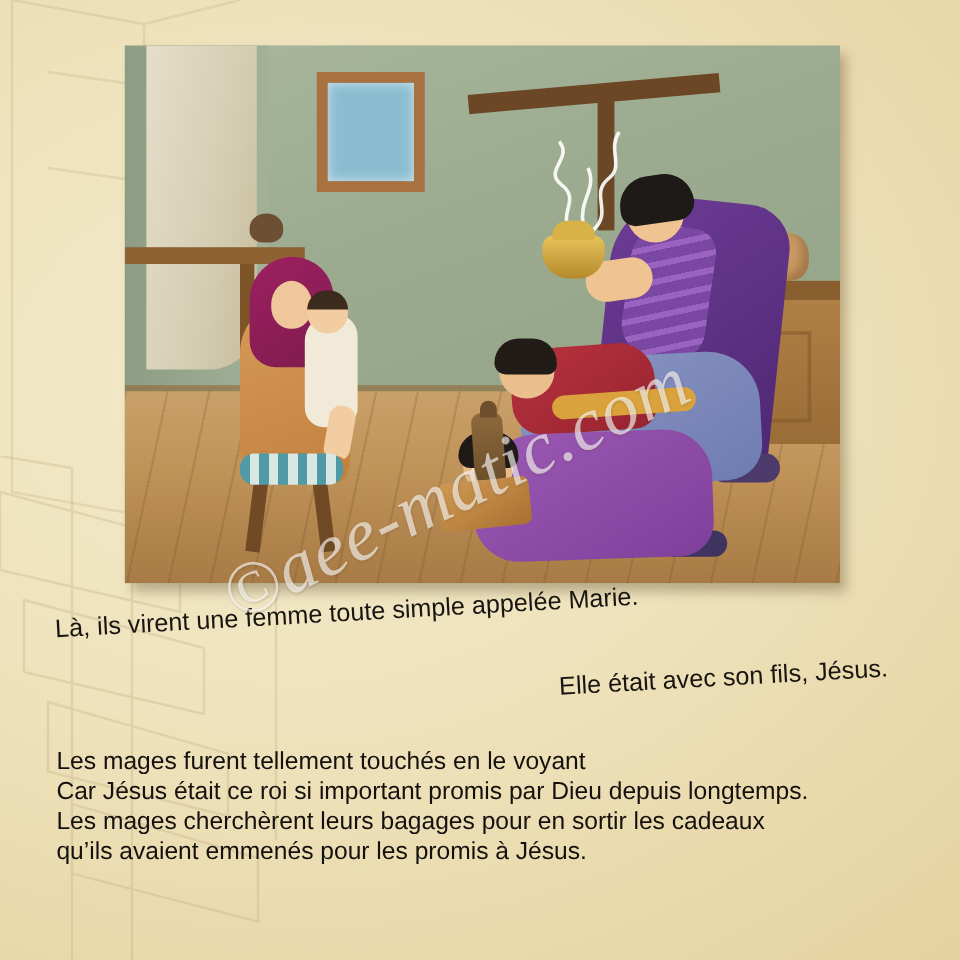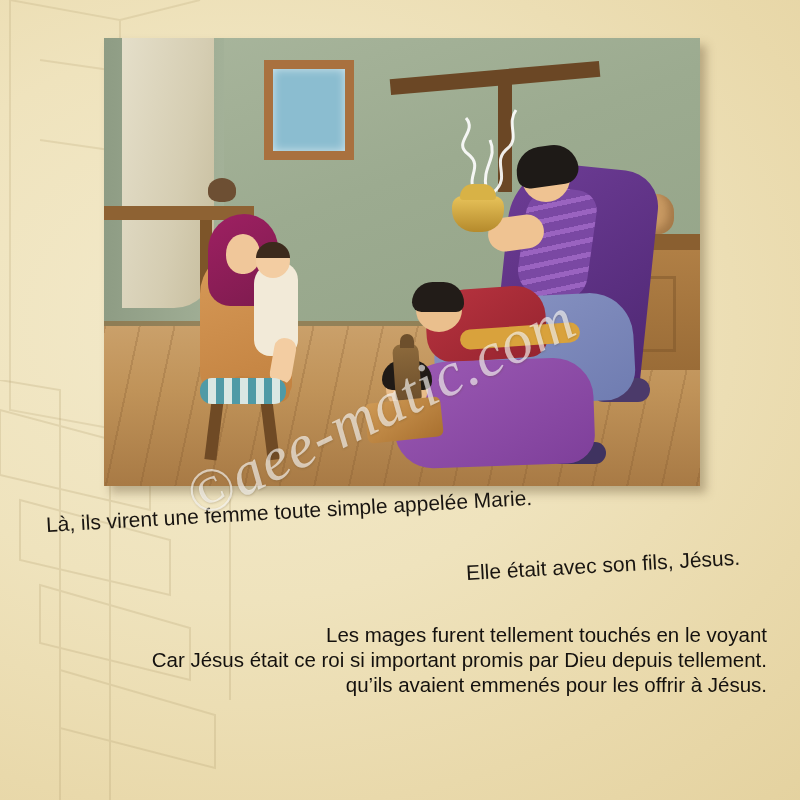--- a/index.html
+++ b/index.html
@@ -472,21 +472,20 @@
     left: 47px;
     top: 622px;
     width: 720px;
     font-size: 20.5px;
     line-height: 25px;
     color: #14110e;
   }
   .body-text p {
     margin: 0;
     white-space: nowrap;
-    text-align: right;
   }
 </style>
 </head>
 <body>
 
 <div id="page">
 
   <svg class="bg-sketch-top" viewBox="0 0 240 430" preserveAspectRatio="none">
     <g stroke="#b9a678" stroke-width="2" fill="none">
       <path d="M10,0 L120,20 L120,430 L10,410 Z"></path>
@@ -577,21 +576,22 @@
     </div>
   </div>
 
   <div class="caption">
     <div class="line-a">Là, ils virent une femme toute simple appelée Marie.</div>
     <div class="line-b">Elle était avec son fils, Jésus.</div>
   </div>
 
   <div class="body-text">
     <p>Les mages furent tellement touchés en le voyant</p>
-    <p>Car Jésus était ce roi si important promis par Dieu depuis tellement.</p>
-    <p>qu’ils avaient emmenés pour les offrir à Jésus.</p>
+    <p>Car Jésus était ce roi si important promis par Dieu depuis longtemps.</p>
+    <p>Les mages cherchèrent leurs bagages pour en sortir les cadeaux</p>
+    <p>qu’ils avaient emmenés pour les promis à Jésus.</p>
   </div>
 
   <div class="watermark">
     <span>©aee-matic.com</span>
   </div>
 
 </div>
 
 </body></html>

